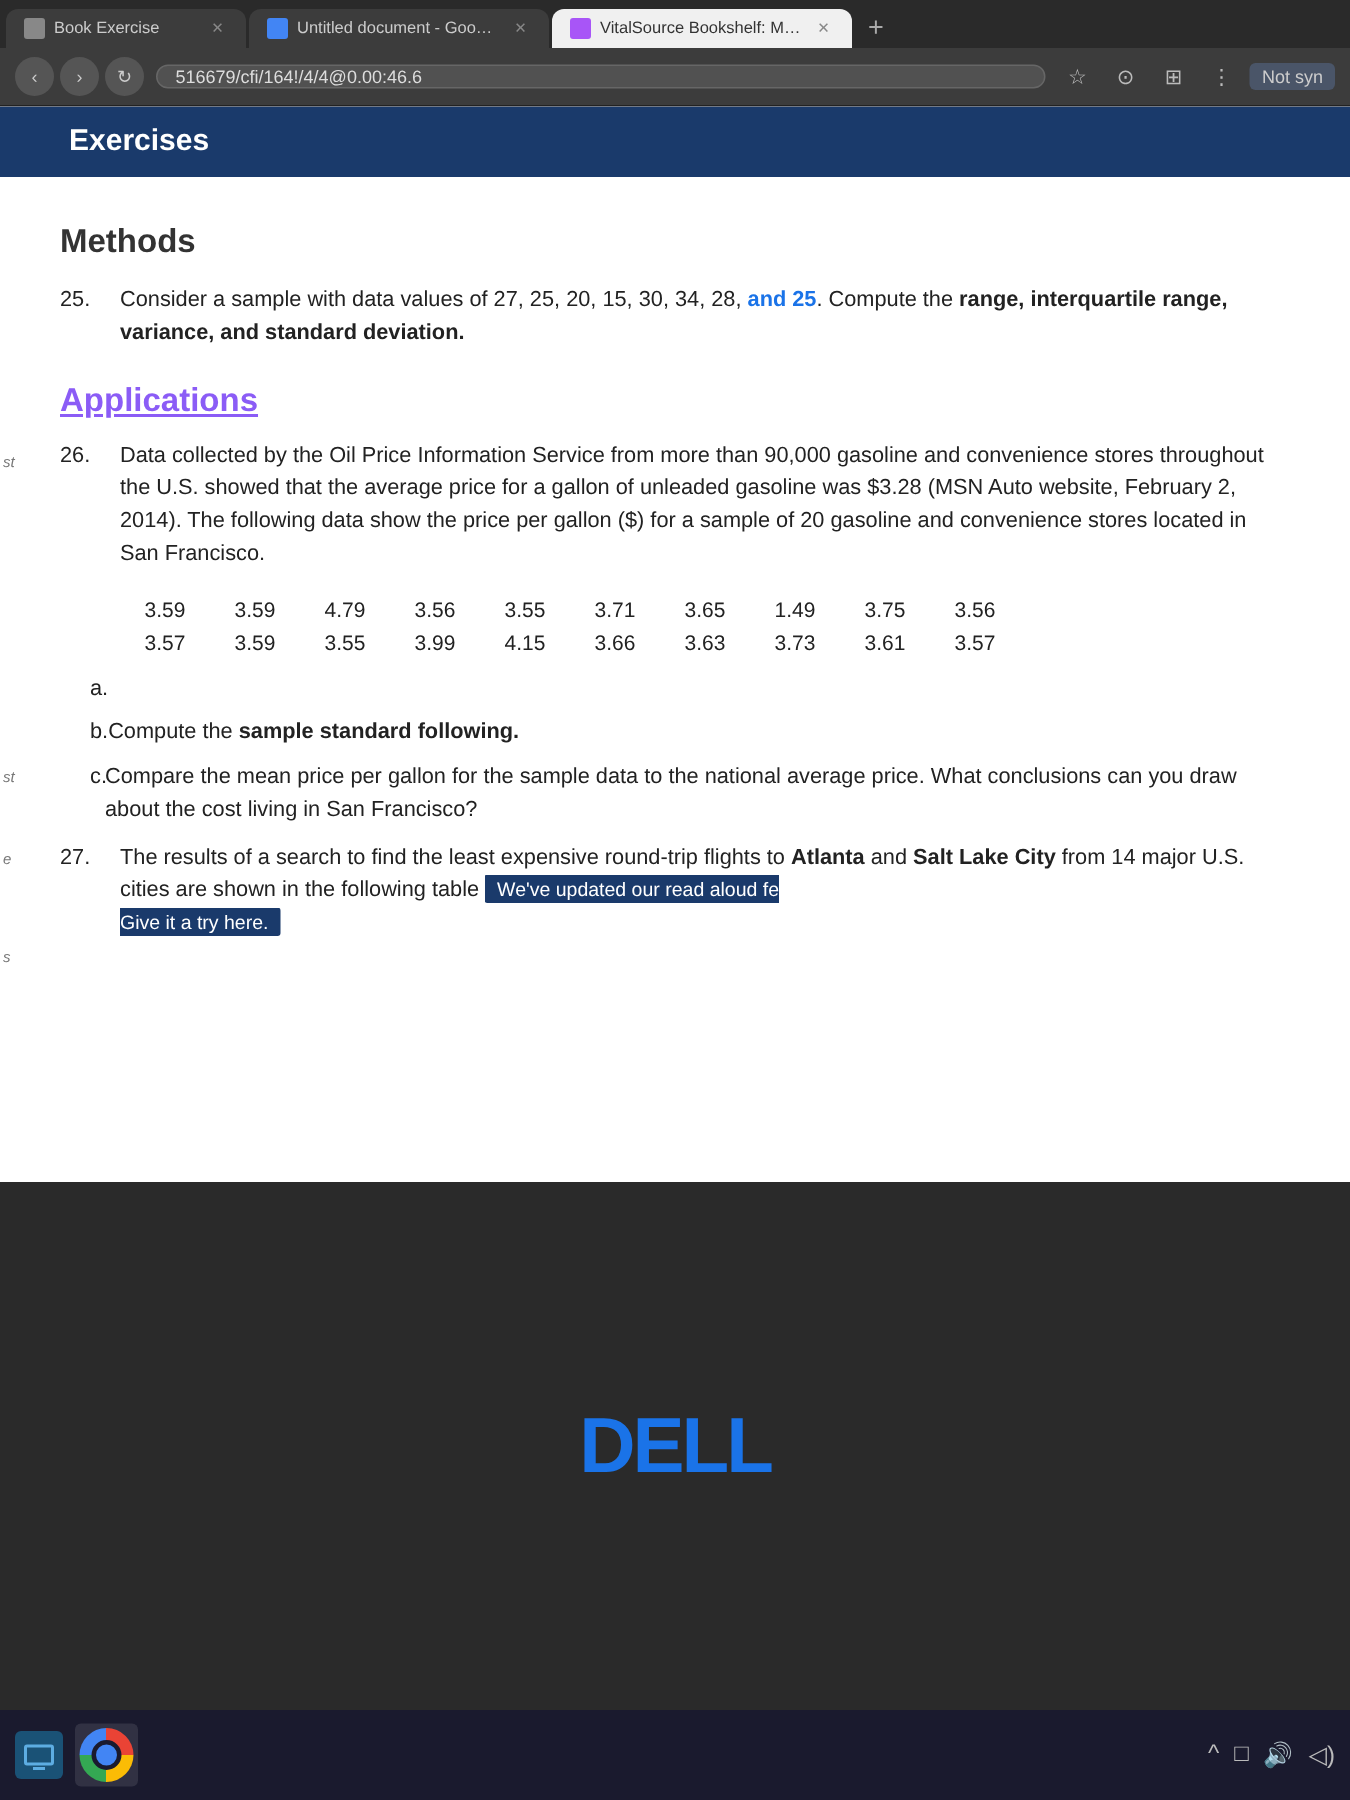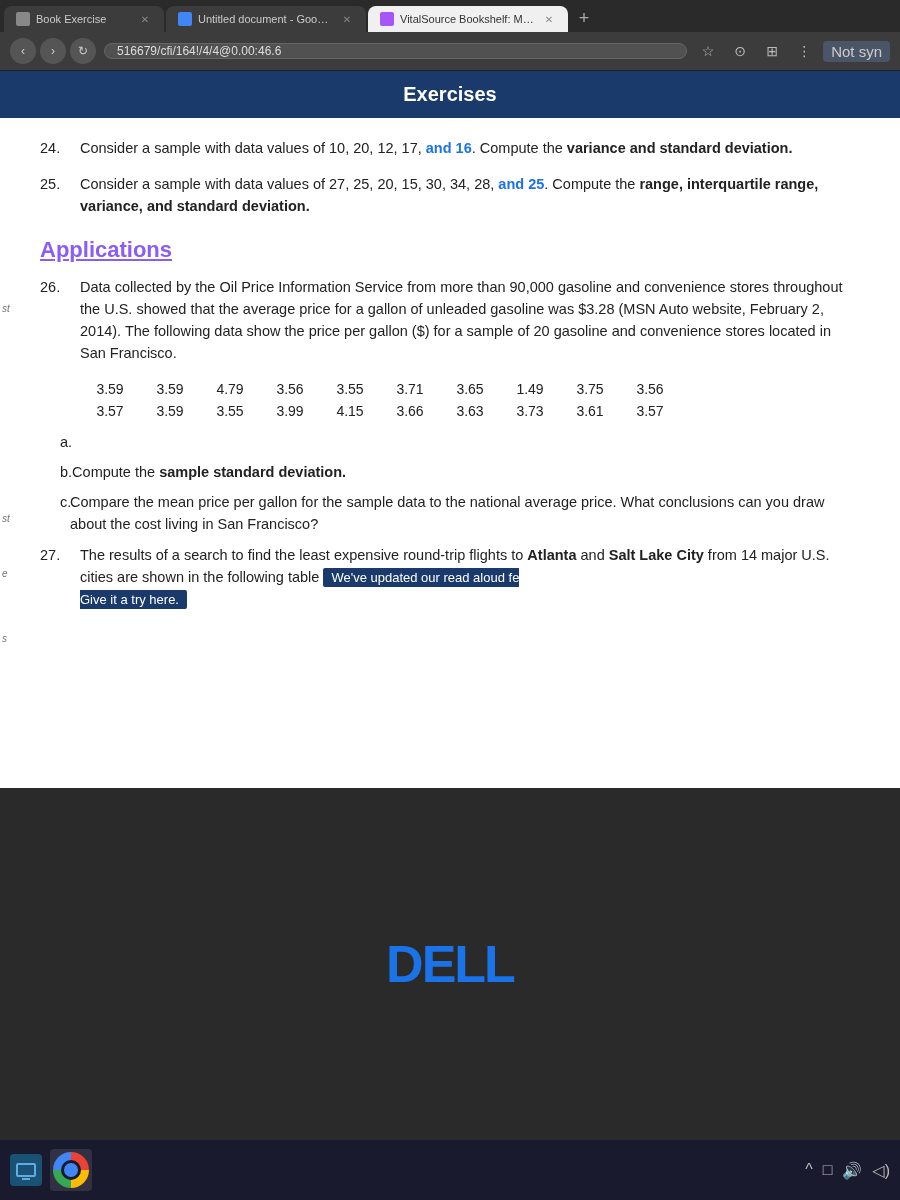--- a/index.html
+++ b/index.html
@@ -144,41 +144,40 @@
       justify-content: center;
       color: #bbb;
       font-size: 14px;
       cursor: pointer;
       border-radius: 4px;
     }
 
     .not-synced {
       background: #4a5568;
       color: #ccc;
-      font-size: 15px;
+      font-size: 12px;
       padding: 2px 8px;
       border-radius: 4px;
       white-space: nowrap;
     }
 
     
     .page-content {
       background: #f5f5f5;
       height: 860px;
       overflow: hidden;
       position: relative;
     }
 
     .exercises-header {
       background: #1a3a6b;
       color: white;
       font-size: 20px;
       font-weight: bold;
-      padding: 12px 36px;
-      text-align: center;
+      padding: 12px 46px;
     }
 
     .content-body {
       padding: 20px 40px;
       background: white;
       height: 820px;
       overflow: hidden;
     }
 
     .section-title {
@@ -392,28 +391,23 @@
 
   <div class="exercises-header">Exercises</div>
 
   <div class="content-body" style="position:relative;">
 
     <span class="left-annotation left-st-1">st</span>
     <span class="left-annotation left-st-2">st</span>
     <span class="left-annotation left-e">e</span>
     <span class="left-annotation left-s">s</span>
 
-
-
-    <div class="exercise-item">
-      <span class="exercise-num">24.</span>
-      <span class="exercise-text">
-        Consider a sample with data values of 10, 20, 12, 17, <span class="highlight-blue">and 16</span>. Compute the <span class="bold-text">variance and standard deviation.</span>
-      </span>
-    </div>
+    <div class="section-title">Methods</div>
+
+
 
     <div class="exercise-item">
       <span class="exercise-num">25.</span>
       <span class="exercise-text">
         Consider a sample with data values of 27, 25, 20, 15, 30, 34, 28, <span class="highlight-blue">and 25</span>. Compute the <span class="bold-text">range, interquartile range, variance, and standard deviation.</span>
       </span>
     </div>
 
     <div class="applications-title">Applications</div>
 
@@ -447,21 +441,21 @@
       <span class="data-cell">3.61</span>
       <span class="data-cell">3.57</span>
     </div>
 
     <div class="sub-item">
       <span class="sub-label">a.</span>
     </div>
 
     <div class="sub-item">
       <span class="sub-label">b.</span>
-      <span>Compute the <span class="bold-text">sample standard deviation.</span></span>
+      <span>Compute the <span class="bold-text">sample standard following.</span></span>
     </div>
 
     <div class="sub-item">
       <span class="sub-label">c.</span>
       <span>Compare the mean price per gallon for the sample data to the national average price. What conclusions can you draw about the cost living in San Francisco?</span>
     </div>
 
     <div class="exercise-item" style="margin-top:10px; position:relative;">
       <span class="exercise-num">27.</span>
       <span class="exercise-text">

